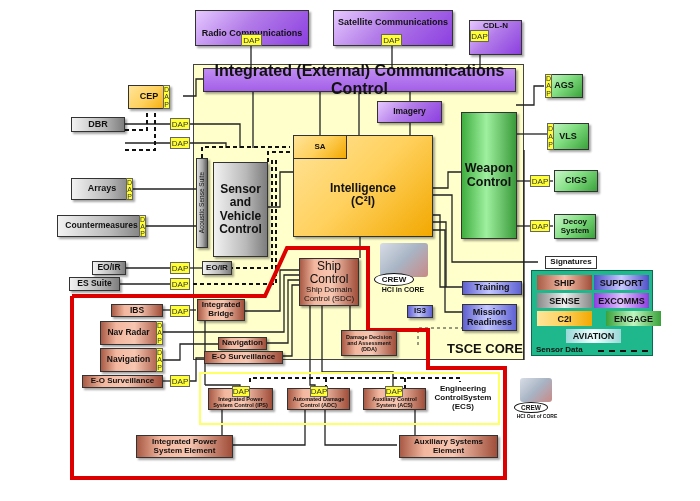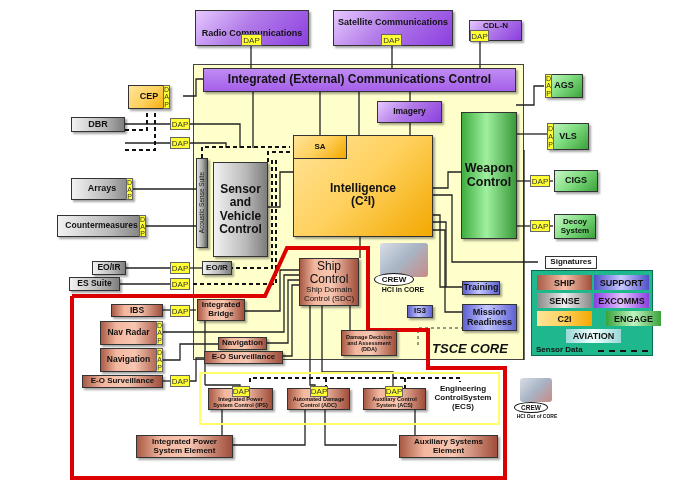--- a/index.html
+++ b/index.html
@@ -117,26 +117,26 @@
 <div class="box purple" style="left:195px;top:10px;width:114px;height:36px;align-items:center;padding-top:12px;font-size:9px;">
     <span>Radio Communications</span>
   </div>
 <div class="dap" style="left:241px;top:34px;width:21px;height:12px;">DAP</div>
 
 <div class="box purple" style="left:333px;top:10px;width:120px;height:36px;align-items:flex-start;padding-top:7px;font-size:9px;">
     <span>Satellite Communications</span>
   </div>
 <div class="dap" style="left:381px;top:34px;width:21px;height:12px;">DAP</div>
 
-<div class="box purple" style="left:469px;top:20px;width:53px;height:21px;align-items:flex-start;padding-top:1px;font-size:8px;">
+<div class="box purple" style="left:469px;top:20px;width:53px;height:35px;align-items:flex-start;padding-top:1px;font-size:8px;">
     <span>CDL-N</span>
   </div>
 <div class="dap" style="left:470px;top:30px;width:19px;height:12px;">DAP</div>
 
-<div class="box purple-top" style="left:203px;top:68px;width:313px;height:24px;font-size:12px;">
+<div class="box purple-top" style="left:203px;top:68px;width:313px;height:24px;font-size:16px;">
     <span>Integrated (External) Communications Control</span>
   </div>
 
 <div class="box purple" style="left:377px;top:101px;width:65px;height:22px;font-size:8.5px;">
     <span>Imagery</span>
   </div>
 
 <div class="box orange" style="left:293px;top:135px;width:140px;height:102px;flex-direction:column;padding-top:18px;font-size:12px;">
   <span>Intelligence</span>
   <span>(C²I)</span>
@@ -281,31 +281,31 @@
     <span>E-O Surveillance</span>
   </div>
 <div class="dap" style="left:170px;top:375px;width:20px;height:12px;">DAP</div>
 
 <div class="crew" style="left:372px;top:243px;width:62px;height:52px;">
   <div style="position:absolute;left:8px;top:0;width:48px;height:34px;background:linear-gradient(135deg,#d8dde6 0%,#a8b4c4 50%,#c98a86 100%);border-radius:3px;"></div>
   <div style="position:absolute;left:2px;top:30px;width:38px;height:11px;border:1.5px solid #111;border-radius:50%;background:#fff;font-size:8px;display:flex;align-items:center;justify-content:center;">CREW</div>
   <div style="position:absolute;left:0;top:43px;width:62px;font-size:7px;text-align:center;">HCI in CORE</div>
 </div>
 
-<div class="box blue" style="left:462px;top:281px;width:38px;height:14px;font-size:9px;">
+<div class="box blue" style="left:462px;top:281px;width:60px;height:14px;font-size:9px;">
     <span>Training</span>
   </div>
 <div class="box blue" style="left:407px;top:305px;width:26px;height:13px;font-size:8px;">
     <span>IS3</span>
   </div>
 <div class="box blue" style="left:462px;top:304px;width:55px;height:27px;font-size:9px;">
     <span>Mission Readiness</span>
   </div>
 
-<div class="txt" style="left:430px;top:342px;width:80px;font-size:13px;font-style:italic;">TSCE CORE</div>
+<div class="txt" style="left:445px;top:342px;width:80px;font-size:13px;">TSCE CORE</div>
 
 <div class="box salmon" style="left:208px;top:388px;width:65px;height:22px;font-size:5.5px;padding-top:6px;">
     <span>Integrated Power System Control (IPS)</span>
   </div>
 <div class="dap" style="left:232px;top:386px;width:18px;height:11px;">DAP</div>
 
 <div class="box salmon" style="left:287px;top:388px;width:63px;height:22px;font-size:5.5px;padding-top:6px;">
     <span>Automated Damage Control (ADC)</span>
   </div>
 <div class="dap" style="left:310px;top:386px;width:18px;height:11px;">DAP</div>

